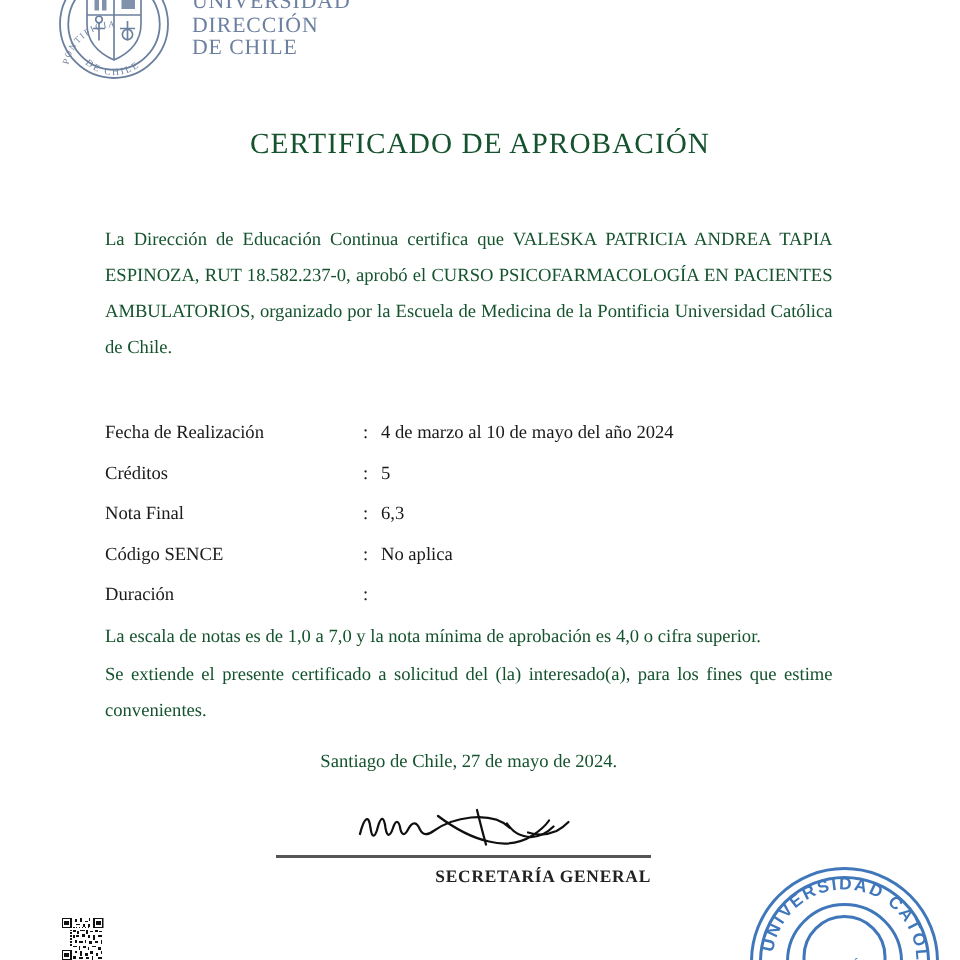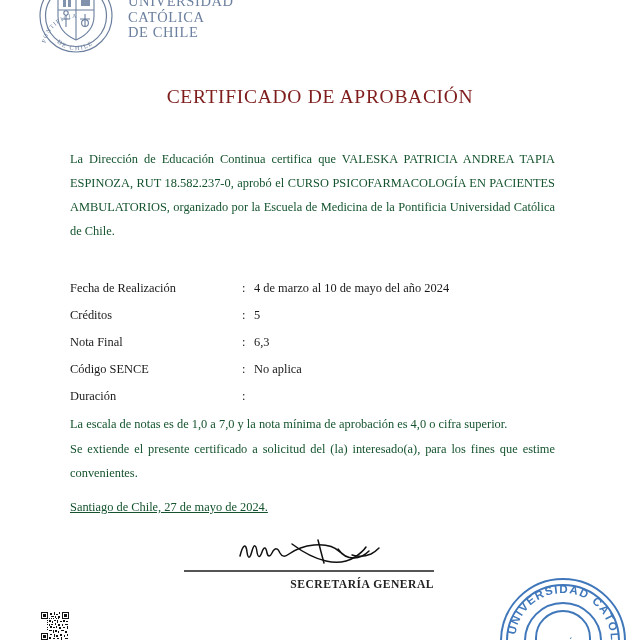--- a/index.html
+++ b/index.html
@@ -45,38 +45,38 @@
 
   
   .doc-title {
     position: absolute;
     left: 0;
     top: 86px;
     width: 640px;
     text-align: center;
     font-size: 19.5px;
     letter-spacing: 0.7px;
-    color: #7f1d1d;
+    color: #14532d;
   }
 
   
   .body-block {
     position: absolute;
     left: 70px;
     width: 485px;
     text-align: justify;
     text-justify: inter-word;
     font-size: 12.4px;
     line-height: 24px;
     color: #14532d;
   }
   #intro-paragraph { top: 147px; }
   #scale-paragraph { top: 412px; }
   #issue-paragraph { top: 437px; }
-  #place-date     { top: 495px; text-align: left; text-decoration: underline; }
+  #place-date     { top: 495px; text-align: center; }
 
   
   .fields {
     position: absolute;
     left: 70px;
     top: 275px;
     width: 480px;
   }
   .field-row {
     position: relative;
@@ -198,21 +198,21 @@
         <path d="M 28,37 v 12 M 24,41 h 8"></path>
         <circle cx="28" cy="35" r="2.2"></circle>
         <path d="M 47,36 v 13 M 42,41 h 10"></path>
         <circle cx="47" cy="45" r="3.4"></circle>
       </g>
     </svg>
   </div>
 
   <div class="brand">
     <div>UNIVERSIDAD</div>
-    <div>CATÓLICA</div>
+    <div>DIRECCIÓN</div>
     <div>DE CHILE</div>
   </div>
 </div>
 
 <div class="doc-title">CERTIFICADO DE APROBACIÓN</div>
 
 <div class="body-block" id="intro-paragraph">La Dirección de Educación Continua certifica que VALESKA PATRICIA ANDREA TAPIA ESPINOZA, RUT 18.582.237-0, aprobó el CURSO PSICOFARMACOLOGÍA EN PACIENTES AMBULATORIOS, organizado por la Escuela de Medicina de la Pontificia Universidad Católica de Chile.</div>
 
 <div class="fields">
 

